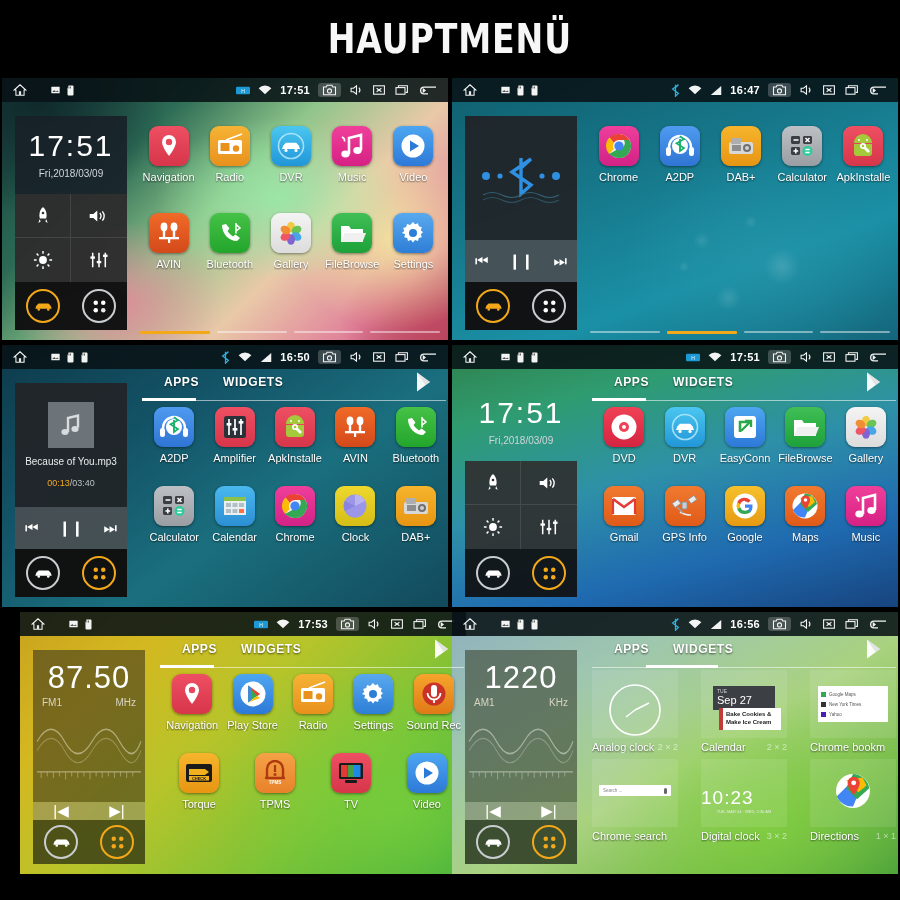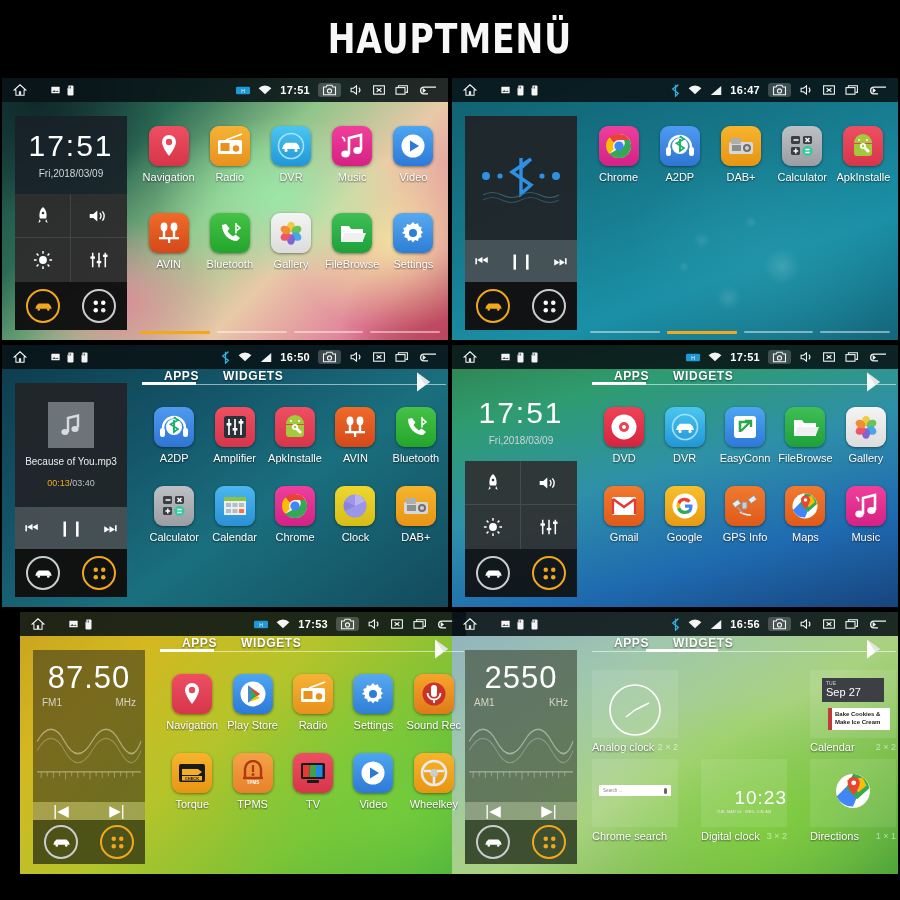--- a/index.html
+++ b/index.html
@@ -106,21 +106,21 @@
   .app{width:74px;display:flex;flex-direction:column;align-items:center;}
   .ic{width:40px;height:40px;border-radius:9px;position:relative;
      box-shadow:0 1px 3px rgba(0,0,0,.45);display:flex;align-items:center;justify-content:center;
      overflow:hidden;}
   .ic svg,.ic .gl{display:block;}
   .lbl{color:#fff;font-size:11px;margin-top:5px;white-space:nowrap;overflow:hidden;
      max-width:78px;text-shadow:0 1px 2px rgba(0,0,0,.65);}
 
   
   .drawer{position:absolute;left:136px;top:24px;right:0;bottom:0;z-index:3;}
-  .tabs{display:flex;align-items:flex-start;height:16px;padding-left:14px;position:relative;}
+  .tabs{display:flex;align-items:center;height:32px;padding-left:14px;position:relative;}
   .tab{color:#fff;font-size:12px;font-weight:bold;letter-spacing:.6px;padding:0 12px 6px 12px;
      text-shadow:0 1px 2px rgba(0,0,0,.6);}
   .tabline{position:absolute;left:4px;right:2px;bottom:0;height:1px;background:rgba(255,255,255,.55);}
   .tabsel{position:absolute;bottom:0;height:3px;background:#fff;}
   .play{position:absolute;right:10px;top:2px;}
   .dgrid{position:absolute;left:6px;right:2px;top:34px;bottom:6px;}
   .drow{display:flex;justify-content:space-between;margin-top:6px;}
   .drow:first-child{margin-top:4px;}
 
   
@@ -1089,44 +1089,44 @@
                 <div class="ic" style="background:linear-gradient(#f07a30,#e05a18)">
                   <svg width="28" height="22" viewBox="0 0 28 22">
                     <rect x="2" y="2" width="24" height="18" rx="2" fill="#fff"></rect>
                     <path d="M3 4l11 8 11-8" fill="none" stroke="#e53935" stroke-width="2.6"></path>
                     <path d="M3 4v15M25 4v15" stroke="#e53935" stroke-width="2.2"></path>
                   </svg>
                 </div>
                 <div class="lbl">Gmail</div>
               </div>
             <div class="app">
-                <div class="ic" style="background:linear-gradient(#f6c02c,#e79a13)">
-                  <svg width="28" height="28" viewBox="0 0 28 28">
-                    <circle cx="14" cy="14" r="12.5" fill="#fff"></circle>
-                    <path d="M21.5 14.3c0-.6-.05-1.1-.15-1.7H14v3.2h4.3c-.2 1-.8 1.9-1.7 2.5v2h2.7c1.6-1.5 2.2-3.6 2.2-6z" fill="#4285f4"></path>
-                    <path d="M14 22c2.3 0 4.2-.75 5.6-2l-2.7-2c-.75.5-1.7.8-2.9.8-2.2 0-4.1-1.5-4.8-3.5H6.4v2.2A8 8 0 0014 22z" fill="#34a853"></path>
-                    <path d="M9.2 15.3a4.8 4.8 0 010-3.1V10H6.4a8 8 0 000 7.2z" fill="#fbbc05"></path>
-                    <path d="M14 9.6c1.25 0 2.35.43 3.23 1.27l2.4-2.4A8 8 0 006.4 10l2.8 2.2c.7-2 2.6-3.5 4.8-3.5z" fill="#ea4335"></path>
-                  </svg>
-                </div>
-                <div class="lbl">Google</div>
-              </div>
-            <div class="app">
                 <div class="ic" style="background:linear-gradient(#f07a30,#e05a18)">
                   <svg width="28" height="26" viewBox="0 0 28 26">
                     <g fill="#e8eaec" stroke="#8d9296" stroke-width=".8">
                       <rect x="2" y="8" width="7" height="5" transform="rotate(-35 5.5 10.5)"></rect>
                       <rect x="18" y="4" width="7" height="5" transform="rotate(-35 21.5 6.5)"></rect>
                     </g>
                     <rect x="11" y="9" width="5" height="7" rx="1" fill="#c9cdd1" stroke="#8d9296"></rect>
                     <path d="M9 19c3 2 7 3 11 3" fill="none" stroke="#e8eaec" stroke-width="1.6"></path>
                     <path d="M6 14l6 6" stroke="#9aa0a4" stroke-width="1.6"></path>
                   </svg>
                 </div>
                 <div class="lbl">GPS Info</div>
+              </div>
+            <div class="app">
+                <div class="ic" style="background:linear-gradient(#f6c02c,#e79a13)">
+                  <svg width="28" height="28" viewBox="0 0 28 28">
+                    <circle cx="14" cy="14" r="12.5" fill="#fff"></circle>
+                    <path d="M21.5 14.3c0-.6-.05-1.1-.15-1.7H14v3.2h4.3c-.2 1-.8 1.9-1.7 2.5v2h2.7c1.6-1.5 2.2-3.6 2.2-6z" fill="#4285f4"></path>
+                    <path d="M14 22c2.3 0 4.2-.75 5.6-2l-2.7-2c-.75.5-1.7.8-2.9.8-2.2 0-4.1-1.5-4.8-3.5H6.4v2.2A8 8 0 0014 22z" fill="#34a853"></path>
+                    <path d="M9.2 15.3a4.8 4.8 0 010-3.1V10H6.4a8 8 0 000 7.2z" fill="#fbbc05"></path>
+                    <path d="M14 9.6c1.25 0 2.35.43 3.23 1.27l2.4-2.4A8 8 0 006.4 10l2.8 2.2c.7-2 2.6-3.5 4.8-3.5z" fill="#ea4335"></path>
+                  </svg>
+                </div>
+                <div class="lbl">Google</div>
               </div>
             <div class="app">
                 <div class="ic" style="background:linear-gradient(#f07a30,#e05a18)">
                   <svg width="28" height="28" viewBox="0 0 28 28">
                     <circle cx="14" cy="14" r="12.5" fill="#fff"></circle>
                     <path d="M2 18l9-9 7 7-4 9.5A12.5 12.5 0 012 18z" fill="#4285f4"></path>
                     <path d="M14 1.5A12.5 12.5 0 0126 12l-9 8-8-8z" fill="#34a853"></path>
                     <path d="M9 6l9 9 6-5-3-6z" fill="#fbbc05"></path>
                     <path d="M19 8a4.5 4.5 0 00-9 0c0 4 4.5 9 4.5 9S19 12 19 8z" fill="#ea4335"></path>
                     <circle cx="14.5" cy="8" r="1.8" fill="#fff"></circle>
@@ -1371,30 +1371,20 @@
               </div>
             <div class="app">
                 <div class="ic" style="background:linear-gradient(#4da6f0,#2d79d8)">
                   <svg width="30" height="30" viewBox="0 0 30 30">
                     <circle cx="15" cy="15" r="11.5" fill="#fff"></circle>
                     <path d="M12 9.5l9 5.5-9 5.5z" fill="#2d79d8"></path>
                   </svg>
                 </div>
                 <div class="lbl">Video</div>
               </div>
-            <div class="app">
-                <div class="ic" style="background:linear-gradient(#f6b42c,#e79513)">
-                  <svg width="28" height="28" viewBox="0 0 28 28">
-                    <circle cx="14" cy="14" r="12" fill="none" stroke="#e8eaec" stroke-width="2.6"></circle>
-                    <circle cx="14" cy="14" r="4" fill="#c9cdd1"></circle>
-                    <path d="M4 12h7M17 12h7M14 18v7" stroke="#e8eaec" stroke-width="2.6"></path>
-                  </svg>
-                </div>
-                <div class="lbl">Wheelkey</div>
-              </div>
           </div>
         </div>
       </div>
     </div>
 
     <div class="panel p6">
       <div class="wall wall6"></div>
       <div class="statusbar">
         <div class="sb-left">
           <span class="sb-ic">
@@ -1470,21 +1460,21 @@
               <svg width="20" height="13" viewBox="0 0 30 18">
                 <path d="M27 4H9a5 5 0 000 10h6" fill="none" stroke="#fff" stroke-width="2"></path>
                 <path d="M12 9l-5 4V5z" fill="#fff"></path>
               </svg>
             </span>
         </div>
       </div>
 
       <div class="dock" style="background:rgba(60,70,55,.45)">
         <div class="radio-face" style="background:rgba(70,80,60,.35)">
-          <div class="freq">2550</div>
+          <div class="freq">1220</div>
           <div class="freq-sub">
             <span>AM1</span>
             <span>KHz</span>
           </div>
           <div class="dial">
             <svg width="100%" height="100%" viewBox="0 0 110 62" preserveAspectRatio="none">
               <path d="M4 22q14-16 27 0t27 0 27 0 21 0" fill="none" stroke="#e6ecdf" stroke-width="1"></path>
               <path d="M4 28q14-16 27 0t27 0 27 0 21 0" fill="none" stroke="#e6ecdf" stroke-width=".8" opacity=".6"></path>
               <path d="M4 42h102" stroke="#e6ecdf" stroke-width=".8"></path>
               <g stroke="#e6ecdf" stroke-width=".6">
@@ -1536,51 +1526,73 @@
                     <path d="M43 40l-9 7M43 40l14-7" stroke="#fff" stroke-width="1.4"></path>
                   </svg>
               </div>
               <div class="wfoot">
                   <div class="wname">Analog clock</div>
                   <div class="wsize">2 × 2</div>
                 </div>
             </div>
             <div class="wcell">
               <div class="wthumb">
-                <div style="position:absolute;left:12px;top:8px;width:62px;height:24px;background:#3c4045;padding:2px 4px;box-sizing:border-box">
+                <div style="position:absolute;left:12px;top:16px;width:62px;height:24px;background:#3c4045;padding:2px 4px;box-sizing:border-box">
                   <div style="color:#cfd3d6;font-size:5px">TUE</div>
                   <div style="color:#fff;font-size:11px;line-height:12px">Sep 27</div>
                 </div>
                 <div style="position:absolute;left:18px;top:38px;width:62px;height:22px;background:#fff;padding:2px 3px;box-sizing:border-box;border-left:4px solid #c23b3b">
                   <div style="color:#222;font-size:6px;font-weight:bold;line-height:8px">Bake Cookies &amp;</div>
                   <div style="color:#222;font-size:6px;font-weight:bold;line-height:8px">Make Ice Cream</div>
                 </div>
               </div>
               <div class="wfoot">
                   <div class="wname">Calendar</div>
                   <div class="wsize">2 × 2</div>
+                </div>
+            </div>
+            <div class="wcell">
+              <div class="wthumb">
+                <div style="position:absolute;left:8px;top:16px;right:8px;height:36px;background:#fff;padding:3px;box-sizing:border-box">
+                  <div style="display:flex;align-items:center;gap:3px;height:10px">
+                      <span style="width:5px;height:5px;background:#34a853;display:inline-block"></span>
+                      <span style="color:#555;font-size:4.5px">Google Maps</span>
+                    </div>
+                  <div style="display:flex;align-items:center;gap:3px;height:10px">
+                      <span style="width:5px;height:5px;background:#333;display:inline-block"></span>
+                      <span style="color:#555;font-size:4.5px">New York Times</span>
+                    </div>
+                  <div style="display:flex;align-items:center;gap:3px;height:10px">
+                      <span style="width:5px;height:5px;background:#4a1fb8;display:inline-block"></span>
+                      <span style="color:#555;font-size:4.5px">Yahoo</span>
+                    </div>
+                </div>
+              </div>
+              <div class="wfoot">
+                  <div class="wname">Chrome bookm</div>
+                  <div class="wsize"></div>
                 </div>
             </div>
           </div>
           <div class="wrow">
             <div class="wcell">
               <div class="wthumb">
                 <div style="position:absolute;left:7px;top:26px;right:7px;height:11px;background:#fff;border-radius:1px;display:flex;align-items:center;justify-content:space-between;padding:0 4px;box-sizing:border-box">
                   <span style="color:#888;font-size:4.5px">Search ...</span>
                   <span style="width:3px;height:6px;background:#666;border-radius:2px"></span>
                 </div>
               </div>
               <div class="wfoot">
                   <div class="wname">Chrome search</div>
                   <div class="wsize"></div>
                 </div>
             </div>
             <div class="wcell">
               <div class="wthumb">
-                <div style="position:absolute;left:0;right:0;top:28px;text-align:right;color:#fff;font-size:19px;font-weight:300;letter-spacing:1px">10:23</div>
+                <div style="position:absolute;left:0;right:0;top:28px;text-align:left;color:#fff;font-size:19px;font-weight:300;letter-spacing:1px">10:23</div>
                 <div style="position:absolute;left:0;right:0;top:50px;text-align:center;color:#e8e8e8;font-size:4px">TUE, MAR 04  ·  WED, 2:30 AM</div>
               </div>
               <div class="wfoot">
                   <div class="wname">Digital clock</div>
                   <div class="wsize">3 × 2</div>
                 </div>
             </div>
             <div class="wcell">
               <div class="wthumb">
                 <div style="position:absolute;left:50%;top:50%;transform:translate(-50%,-50%)">

